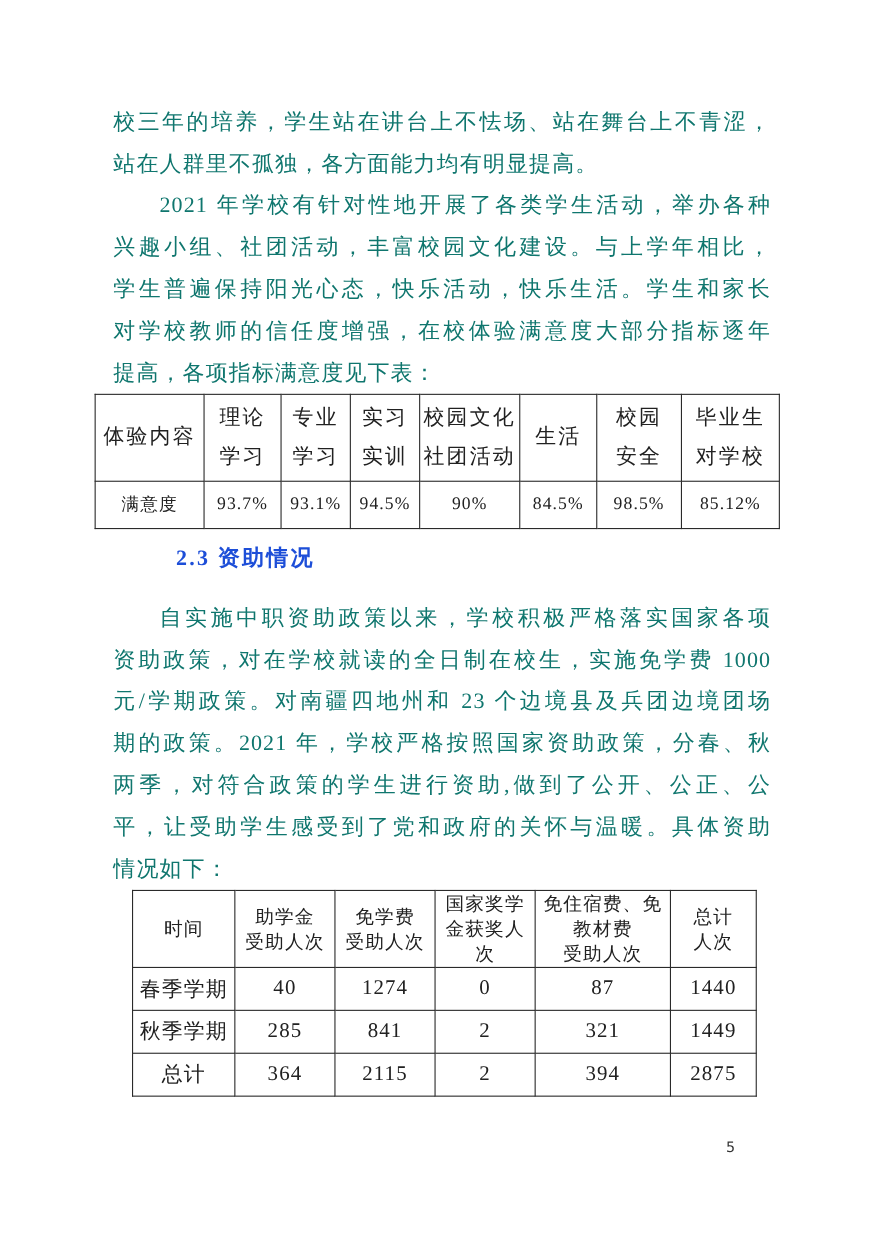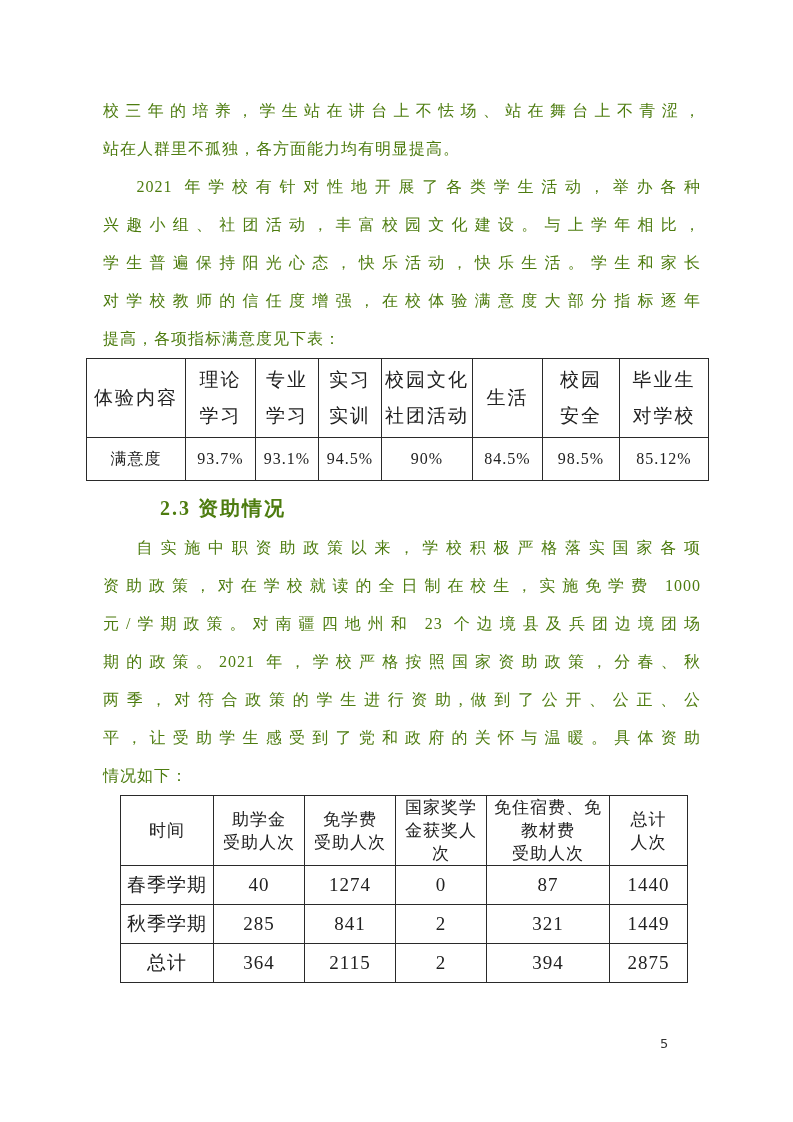--- a/index.html
+++ b/index.html
@@ -17,40 +17,40 @@
   }
   .content {
     position: absolute;
     left: 103px;
     top: 92px;
     width: 598px;
   }
   
   .para { margin: 0; }
   .para .line {
-    font-size: 16px;
+    font-size: 20px;
     line-height: 38px;
-    color: #4d7c0f;
+    color: #0f766e;
     text-align: justify;
     text-align-last: justify;
     text-justify: inter-character;
     letter-spacing: 1px;
   }
   .para .line.para-last { text-align-last: left; }
   .para .line.first { text-indent: 2.1em; }
 
   
   .section-heading {
-    margin: 8px 0 2px 0;
+    margin: 8px 0 16px 0;
     padding-left: 57px;
     font-size: 20px;
     font-weight: bold;
     line-height: 38px;
     letter-spacing: 2px;
-    color: #4d7c0f;
+    color: #1d4ed8;
   }
 
   
   .doc-table {
     border-collapse: collapse;
     table-layout: fixed;
     color: #212121;
   }
   .doc-table th, .doc-table td {
     border: 1px solid #2a2a2a;

